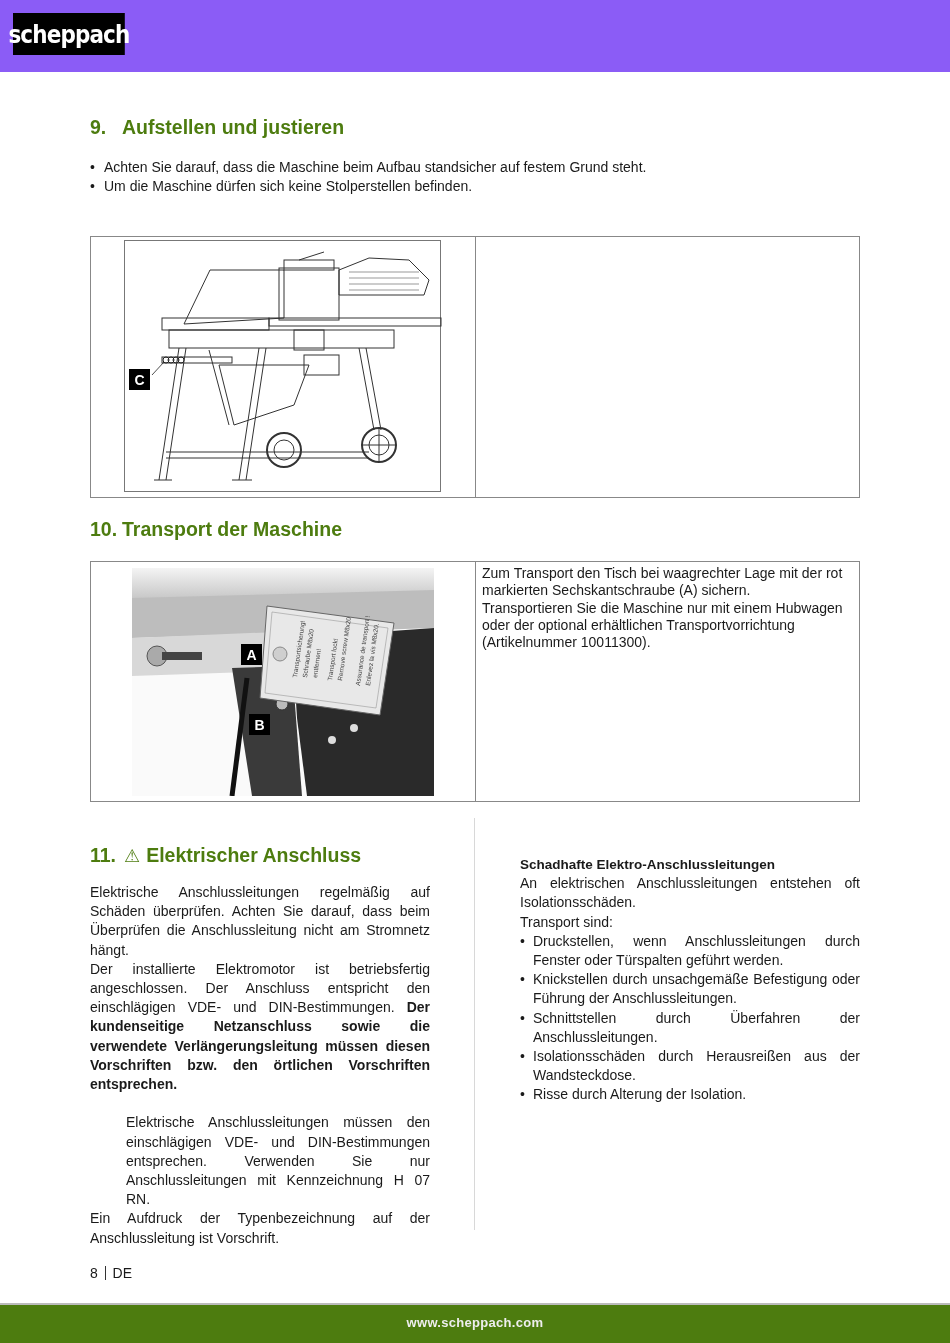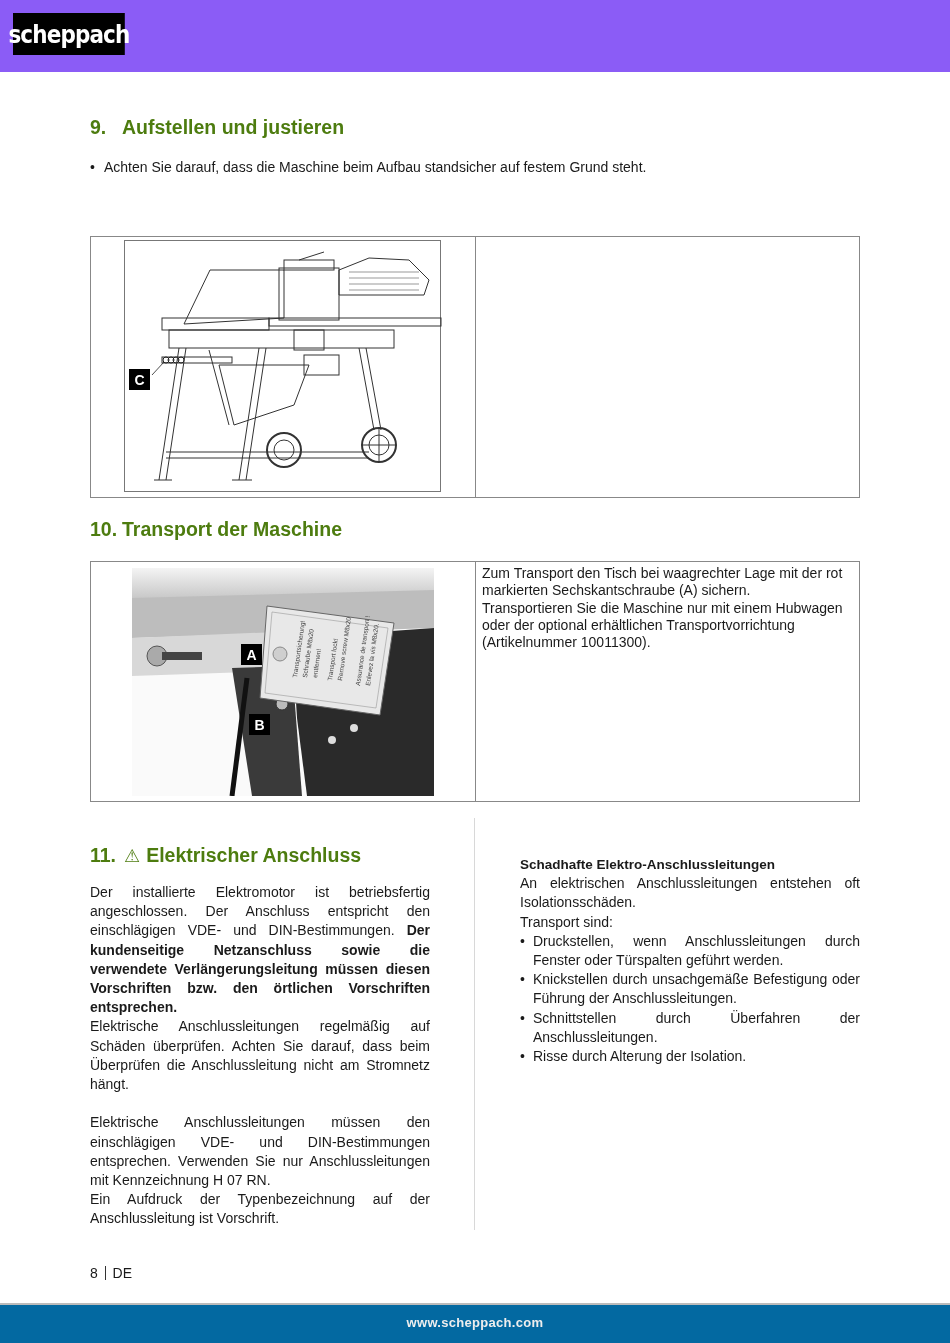--- a/index.html
+++ b/index.html
@@ -29,36 +29,37 @@
   .col { position: absolute; font-size: 14px; line-height: 19.2px; text-align: justify; }
   .col p { margin: 0; }
   .col .gap { height: 19.2px; }
   .col ul { list-style: none; }
   .col ul li { position: relative; padding-left: 13px; }
   .col ul li::before { content: "•"; position: absolute; left: 0; }
 
   .divider { position: absolute; left: 474px; top: 818px; width: 1px; height: 412px; background: #d8d8d8; }
 
   .pagenum { position: absolute; left: 90px; top: 1265px; font-size: 14px; }
-  .footer { position: absolute; left: 0; top: 1305px; width: 950px; height: 38px; background: #0369a1;
+  .footer { position: absolute; left: 0; top: 1305px; width: 950px; height: 38px; background: #4d7c0f;
             color: #eee; font-weight: bold; font-size: 13px; letter-spacing: 0.3px; text-align: center; line-height: 36px; }
   .footer-line { position: absolute; left: 0; top: 1303px; width: 950px; height: 2px; background: #bbb; }
 </style>
 </head>
 <body>
 
 <div class="header">
   <div class="logo">scheppach</div>
 </div>
 
 <h2 style="left:90px; top:116px;">
   <span class="num" style="width:32px;">9.</span><span>Aufstellen und justieren</span>
 </h2>
 <ul class="bullets">
   <li>Achten Sie darauf, dass die Maschine beim Aufbau standsicher auf festem Grund steht.</li>
+  <li>Um die Maschine dürfen sich keine Stolperstellen befinden.</li>
 </ul>
 
 <div class="box" style="top:236px; height:262px;">
   <div class="imgcell">
     <svg width="318" height="256" viewBox="0 0 318 256" style="position:absolute; left:33px; top:3px;">
       <rect x="0.5" y="0.5" width="316" height="251" fill="#fff" stroke="#777"></rect>
       <g fill="none" stroke="#333" stroke-width="1">
 
         <polygon points="60,84 86,30 160,30 160,78"></polygon>
         <rect x="155" y="28" width="60" height="52"></rect>
@@ -163,39 +164,40 @@
     <p>Zum Transport den Tisch bei waagrechter Lage mit der rot markierten Sechskantschraube (A) sichern.</p>
     <p>Transportieren Sie die Maschine nur mit einem Hubwagen oder der optional erhältlichen Transportvorrichtung (Artikelnummer 10011300).</p>
   </div>
 </div>
 
 <h2 style="left:90px; top:844px;">
   <span class="num" style="width:34px;">11.</span><span style="font-weight:normal; font-family:'DejaVu Sans', sans-serif; font-size:18px; margin-right:6px;">⚠</span><span>Elektrischer Anschluss</span>
 </h2>
 
 <div class="col" style="left:90px; top:883px; width:340px;">
+  <p lang="de" style="hyphens:auto;">Elektrische Anschlussleitungen regelmäßig auf Schäden überprüfen. Achten Sie darauf, dass beim Überprüfen die Anschlussleitung nicht am Stromnetz hängt.</p>
   <p style="hyphens:auto;" lang="de">
     <span>Der installierte Elektromotor ist betriebsfertig angeschlossen. Der Anschluss entspricht den einschlägigen VDE- und DIN-Bestimmungen. </span><b>Der kundenseitige Netzanschluss sowie die verwendete Verlängerungsleitung müssen diesen Vorschriften bzw. den örtlichen Vorschriften entsprechen.</b>
   </p>
-  <p lang="de" style="hyphens:auto;">Elektrische Anschlussleitungen regelmäßig auf Schäden überprüfen. Achten Sie darauf, dass beim Überprüfen die Anschlussleitung nicht am Stromnetz hängt.</p>
   <div class="gap"></div>
-  <p lang="de" style="hyphens:auto;">Elektrische Anschlussleitungen müssen den einschlägigen VDE- und DIN-Bestimmungen entsprechen. Verwenden Sie nur Anschlussleitungen mit Kennzeichnung H 07 RN.</p>
+  <p lang="de" style="hyphens:auto;margin-left:36px;">Elektrische Anschlussleitungen müssen den einschlägigen VDE- und DIN-Bestimmungen entsprechen. Verwenden Sie nur Anschlussleitungen mit Kennzeichnung H 07 RN.</p>
   <p>Ein Aufdruck der Typenbezeichnung auf der Anschlussleitung ist Vorschrift.</p>
 </div>
 
 <div class="divider"></div>
 
 <div class="col" style="left:520px; top:847px; width:340px;">
   <p style="font-weight:bold; font-size:13.5px;margin-top:8px;">Schadhafte Elektro-Anschlussleitungen</p>
   <p>An elektrischen Anschlussleitungen entstehen oft Isolationsschäden.</p>
   <p>Transport sind:</p>
   <ul lang="de" style="hyphens:auto;">
     <li>Druckstellen, wenn Anschlussleitungen durch Fenster oder Türspalten geführt werden.</li>
     <li>Knickstellen durch unsachgemäße Befestigung oder Führung der Anschlussleitungen.</li>
     <li>Schnittstellen durch Überfahren der Anschlussleitungen.</li>
+    <li>Isolationsschäden durch Herausreißen aus der Wandsteckdose.</li>
     <li>Risse durch Alterung der Isolation.</li>
   </ul>
   <div class="gap"></div>
 </div>
 
 <div class="pagenum">
   <span>8</span>
   <span style="display:inline-block; width:1px; height:14px; background:#333; vertical-align:-2px; margin:0 3px;"></span>
   <span>DE</span>
 </div>

